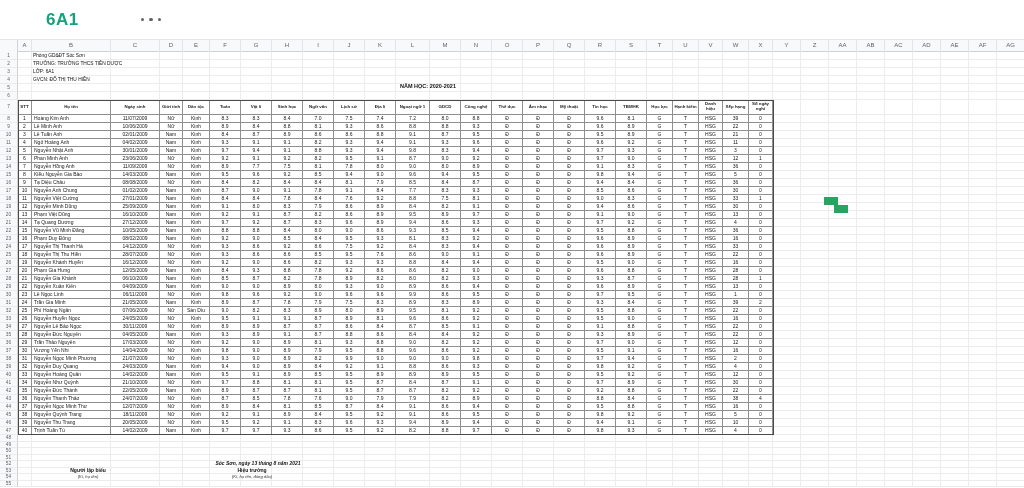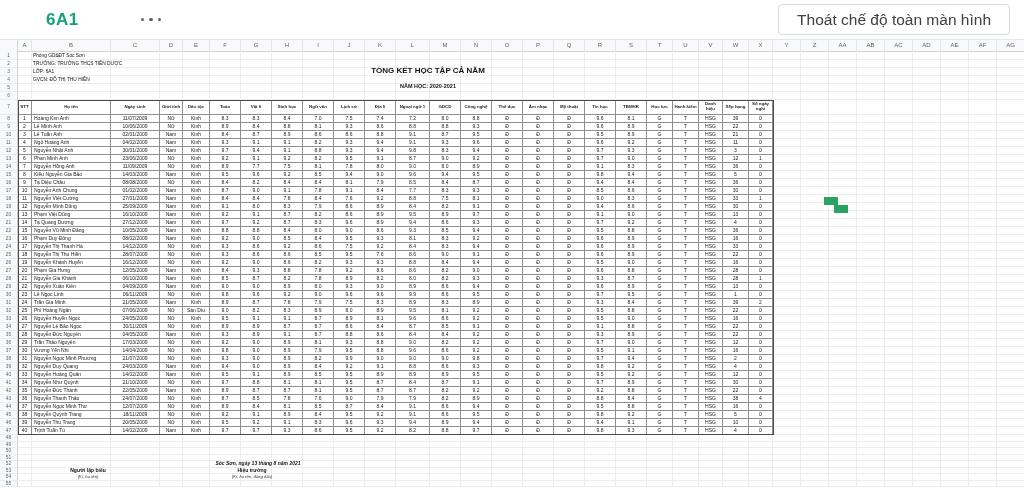--- a/index.html
+++ b/index.html
@@ -46,21 +46,20 @@
 
 <div class="screen">
 
   <div class="topbar">
     <div class="namebox" style="color: rgb(22, 160, 124);">6A1</div>
     <div class="dots">
       <span></span>
       <span></span>
       <span></span>
     </div>
-    <button class="exitbtn">Thoát chế độ toàn màn hình</button>
   </div>
 
   <div class="sheet">
     <div class="colhdrs">
       <div class="corner"></div>
     <div class="colhdr" style="width: 14px;">A</div>
         <div class="colhdr" style="width: 79px;">B</div>
         <div class="colhdr" style="width: 49px;">C</div>
         <div class="colhdr" style="width: 23px;">D</div>
         <div class="colhdr" style="width: 27px;">E</div>
@@ -2074,21 +2073,20 @@
           <div class="cell" style="width: 28px;"></div>
           <div class="cell" style="width: 28px;"></div>
         </div>
       </div>
 
     <div class="ov info info1">Phòng GD&amp;ĐT Sóc Sơn</div>
     <div class="ov info info2">TRƯỜNG: TRƯỜNG THCS TIÊN DƯỢC</div>
     <div class="ov info info3">LỚP: 6A1</div>
     <div class="ov info info4">GVCN: ĐỖ THỊ THU HIỀN</div>
 
-    <div class="ov title">TỔNG KẾT HỌC TẬP CẢ NĂM</div>
     <div class="ov subtitle">NĂM HỌC: 2020-2021</div>
 
     <div class="toutline"></div>
 
     <div class="ov fdate">Sóc Sơn, ngày 13 tháng 8 năm 2021</div>
     <div class="ov sigl">Người lập biểu</div>
     <div class="ov sigr">Hiệu trưởng</div>
     <div class="ov notel">(Kí, họ tên)</div>
     <div class="ov noter">(Kí, họ tên, đóng dấu)</div>
 

